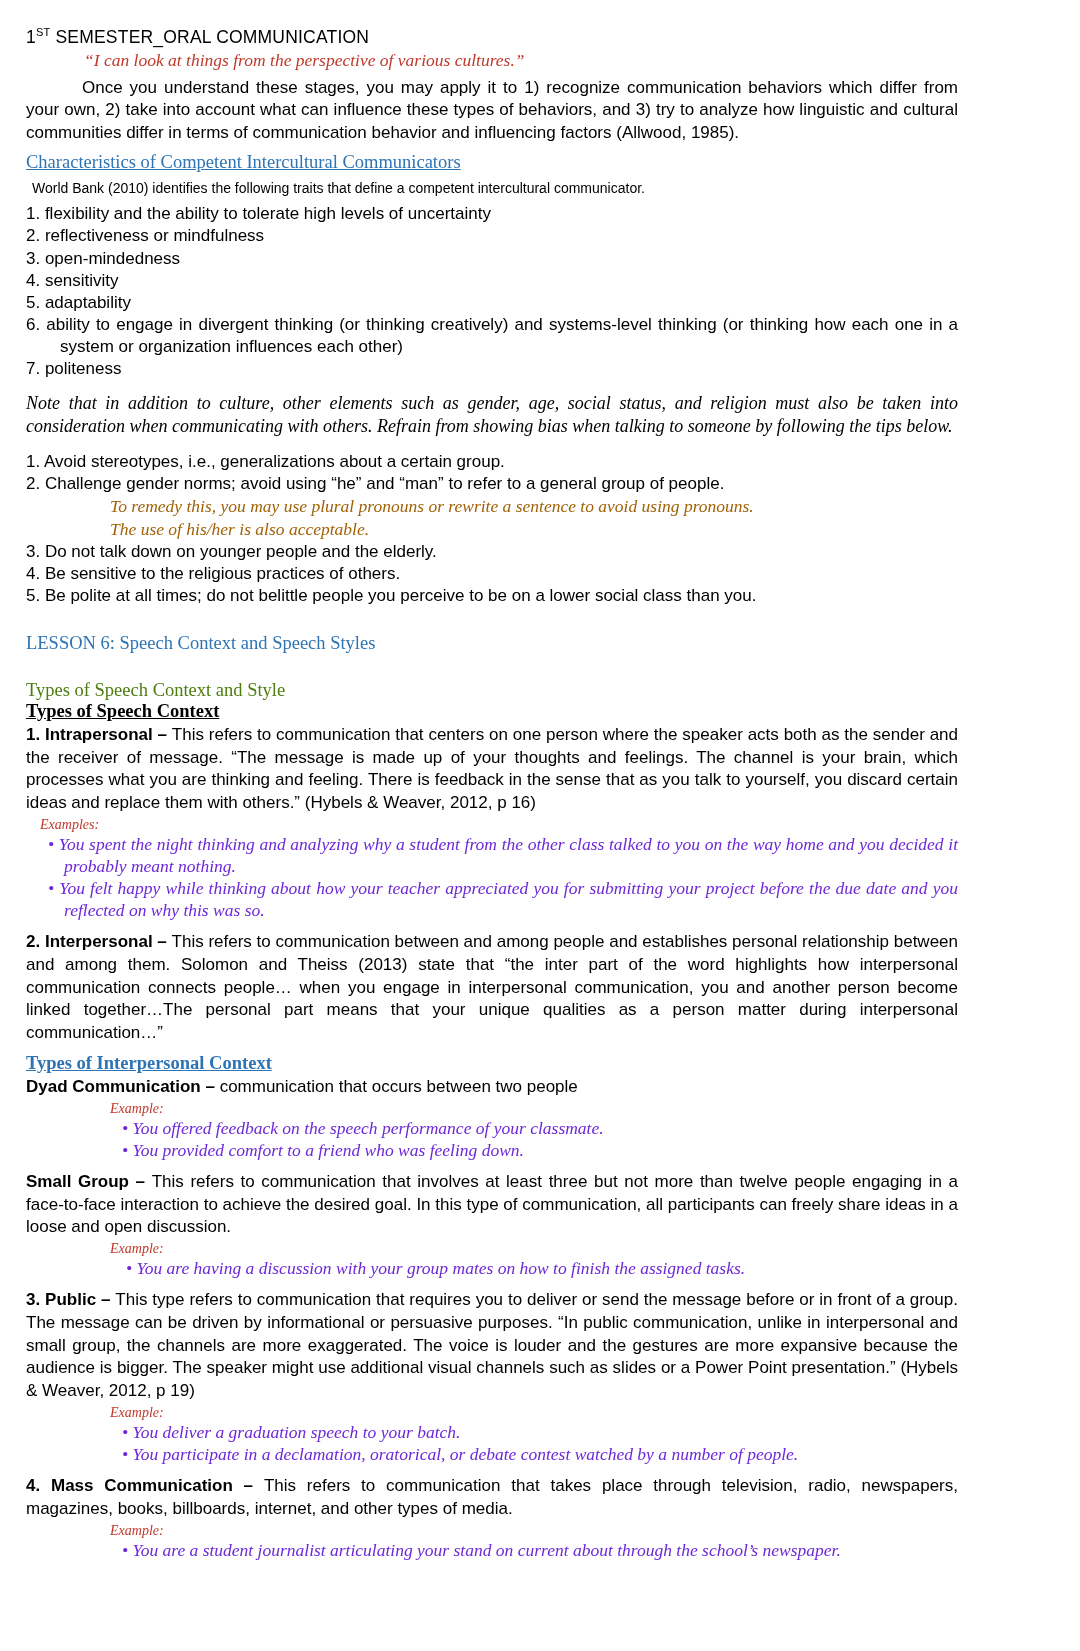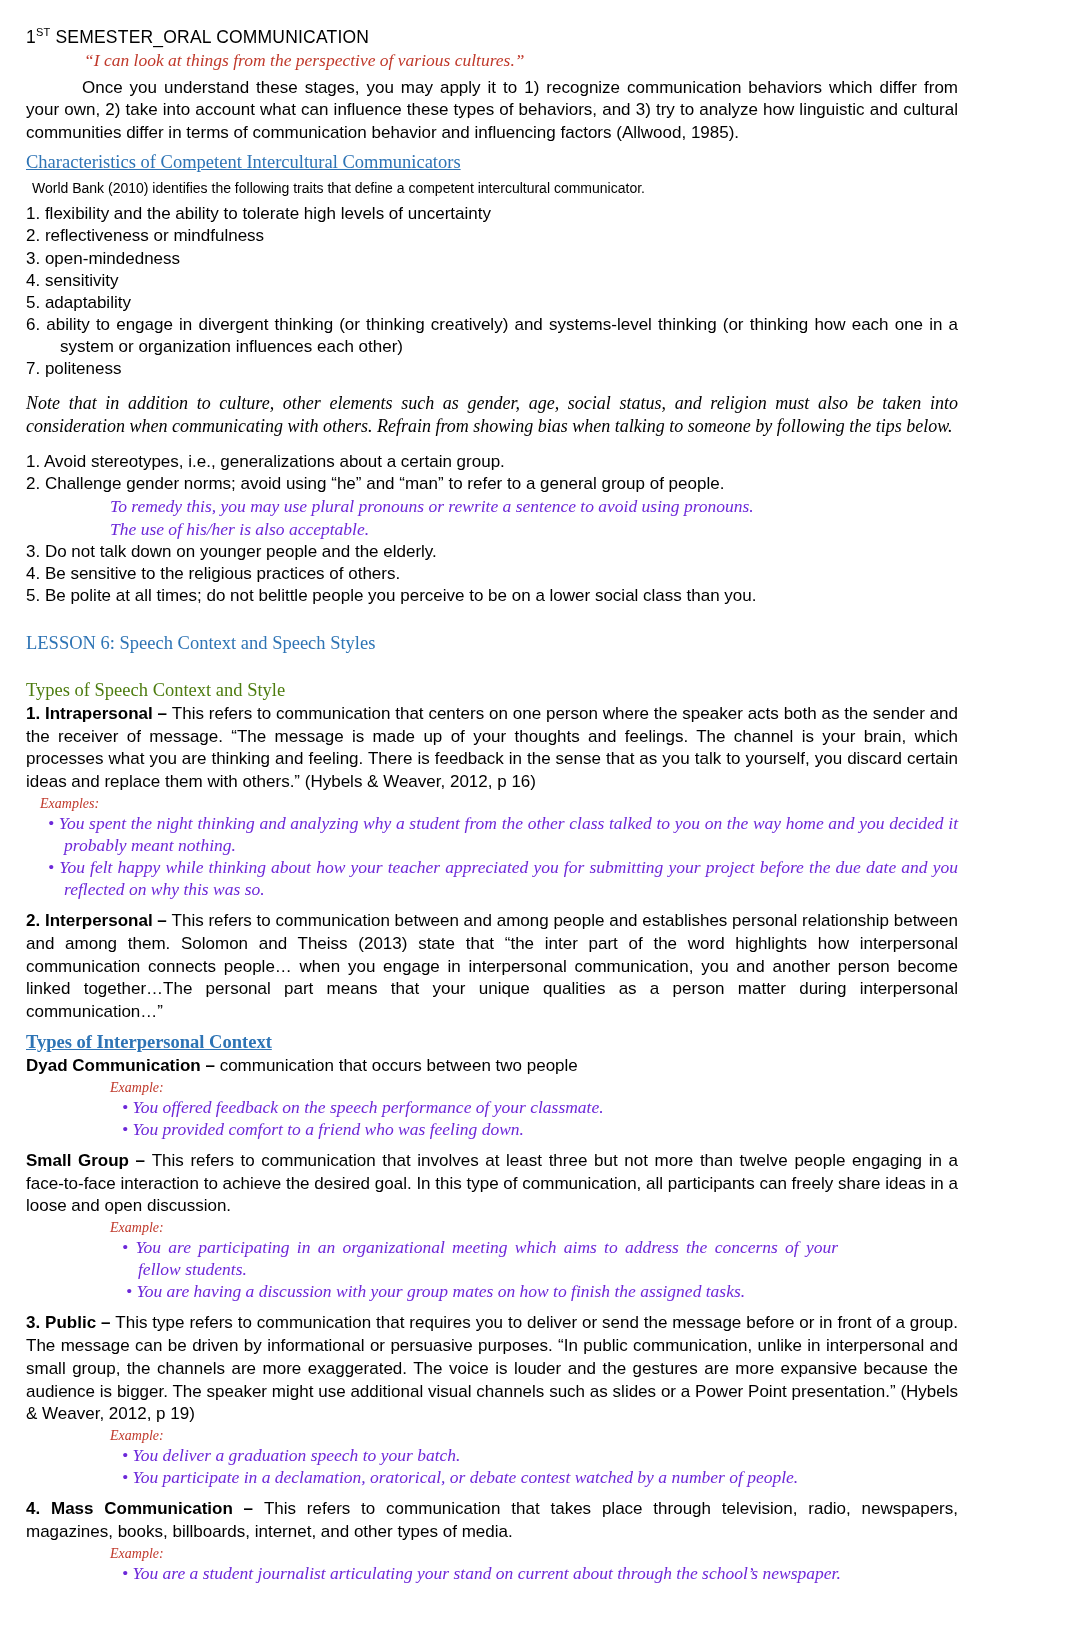--- a/index.html
+++ b/index.html
@@ -140,21 +140,21 @@
     padding-left: 16px;
     text-indent: -16px;
   }
   .example-bullet.tight {
     margin-left: 22px;
   }
   .sub-italic-red {
     font-family: "Liberation Serif", serif;
     font-style: italic;
     font-size: 17.5px;
-    color: #6d28d9;
+    color: #a16207;
     margin: 0 0 0 86px;
     line-height: 1.3;
   }
   .footer {
     position: absolute;
     left: 26px;
     right: 26px;
     bottom: 24px;
   }
   .footer-rule {
@@ -209,39 +209,39 @@
   <p class="list-line">2. Challenge gender norms; avoid using “he” and “man” to refer to a general group of people.</p>
   <p class="sub-italic-red" style="margin-left:84px;">To remedy this, you may use plural pronouns or rewrite a sentence to avoid using pronouns.</p>
   <p class="sub-italic-red" style="margin-left:84px;">The use of his/her is also acceptable.</p>
   <p class="list-line">3. Do not talk down on younger people and the elderly.</p>
   <p class="list-line">4. Be sensitive to the religious practices of others.</p>
   <p class="list-line">5. Be polite at all times; do not belittle people you perceive to be on a lower social class than you.</p>
 
   <div class="lesson-head">LESSON 6: Speech Context and Speech Styles</div>
 
   <div class="blue-head">Types of Speech Context and Style</div>
+  <div class="bold-underline-head">Types of Speech Context</div>
 
   <p class="term-para" style="margin-top:2px;"><b>1. Intrapersonal – </b><span>This refers to communication that centers on one person where the speaker acts both as the sender and the receiver of message. “The message is made up of your thoughts and feelings. The channel is your brain, which processes what you are thinking and feeling. There is feedback in the sense that as you talk to yourself, you discard certain ideas and replace them with others.” (Hybels &amp; Weaver, 2012, p 16)</span></p>
   <p class="example-label tight">Examples:</p>
   <p class="example-bullet tight">• You spent the night thinking and analyzing why a student from the other class talked to you on the way home and you decided it probably meant nothing.</p>
   <p class="example-bullet tight">• You felt happy while thinking about how your teacher appreciated you for submitting your project before the due date and you reflected on why this was so.</p>
 
   <p class="term-para"><b>2. Interpersonal – </b><span>This refers to communication between and among people and establishes personal relationship between and among them. Solomon and Theiss (2013) state that “the inter part of the word highlights how interpersonal communication connects people… when you engage in interpersonal communication, you and another person become linked together…The personal part means that your unique qualities as a person matter during interpersonal communication…”</span></p>
 
   <div class="spacer-sm"></div>
   <div class="blue-underline-head">Types of Interpersonal Context</div>
 
   <p class="term-para" style="margin-top:2px;"><b>Dyad Communication – </b><span>communication that occurs between two people</span></p>
   <p class="example-label" style="margin-left:84px;">Example:</p>
   <p class="example-bullet" style="margin-left:96px;">• You offered feedback on the speech performance of your classmate.</p>
   <p class="example-bullet" style="margin-left:96px;">• You provided comfort to a friend who was feeling down.</p>
 
   <p class="term-para"><b>Small Group – </b><span>This refers to communication that involves at least three but not more than twelve people engaging in a face-to-face interaction to achieve the desired goal. In this type of communication, all participants can freely share ideas in a loose and open discussion.</span></p>
   <p class="example-label" style="margin-left:84px;">Example:</p>
-  <p class="example-bullet" style="margin-left:96px; max-width:700px;">• You are participating in an organizational meeting which aims to address the concerns of your fellow students.</p>
   <p class="example-bullet" style="margin-left:100px;">• You are having a discussion with your group mates on how to finish the assigned tasks.</p>
 
   <p class="term-para"><b>3. Public – </b><span>This type refers to communication that requires you to deliver or send the message before or in front of a group. The message can be driven by informational or persuasive purposes. “In public communication, unlike in interpersonal and small group, the channels are more exaggerated. The voice is louder and the gestures are more expansive because the audience is bigger. The speaker might use additional visual channels such as slides or a Power Point presentation.” (Hybels &amp; Weaver, 2012, p 19)</span></p>
   <p class="example-label" style="margin-left:84px;">Example:</p>
   <p class="example-bullet" style="margin-left:96px;">• You deliver a graduation speech to your batch.</p>
   <p class="example-bullet" style="margin-left:96px;">• You participate in a declamation, oratorical, or debate contest watched by a number of people.</p>
 
   <p class="term-para"><b>4. Mass Communication – </b><span>This refers to communication that takes place through television, radio, newspapers, magazines, books, billboards, internet, and other types of media.</span></p>
   <p class="example-label" style="margin-left:84px;">Example:</p>
   <p class="example-bullet" style="margin-left:96px;">• You are a student journalist articulating your stand on current about through the school’s newspaper.</p>

